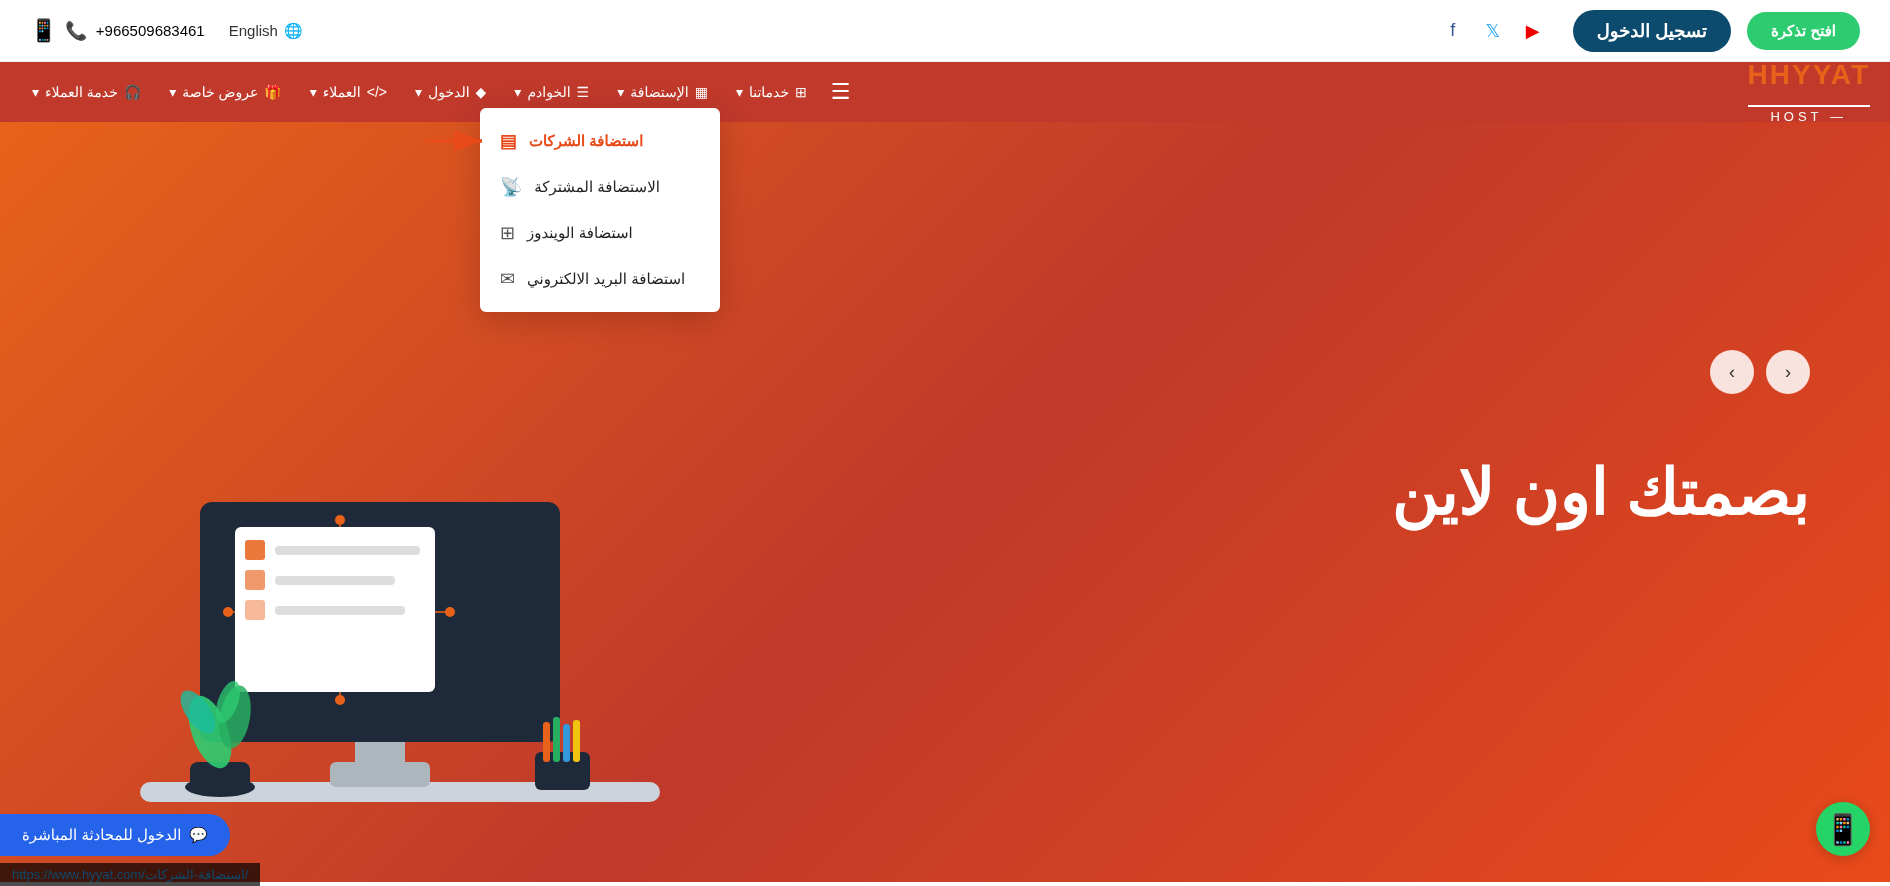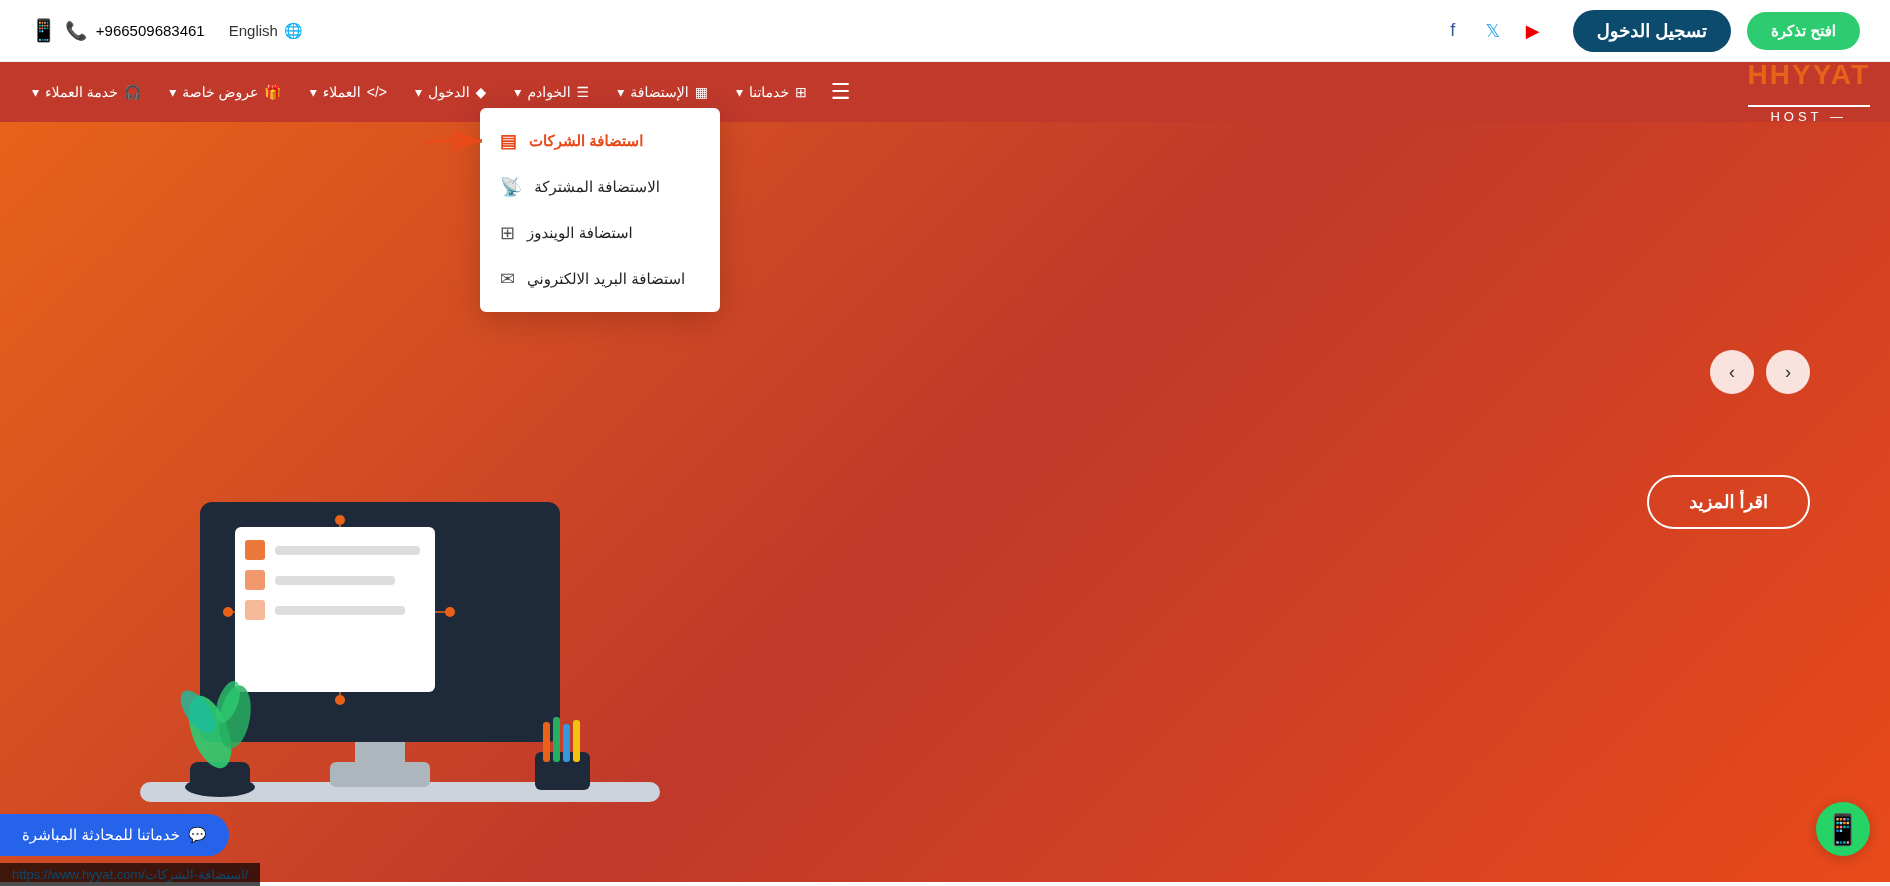--- a/index.html
+++ b/index.html
@@ -431,21 +431,21 @@
 </nav>
 
 <section class="hero">
 
   <div class="slider-arrows">
     <button class="slider-arrow">‹</button>
     <button class="slider-arrow">›</button>
   </div>
 
   <div class="hero-content">
-    <button class="hero-cta">اقرأ المزيد</button>
+    <h1 class="hero-title">بصمتك اون لاين</h1>
   </div>
 
   <div style="position:absolute; left:80px; bottom:0; width:600px; height:460px;">
     <svg viewBox="0 0 600 460" xmlns="http://www.w3.org/2000/svg" width="600" height="460">
 
       <rect x="60" y="360" width="520" height="20" rx="10" fill="#cdd3da"></rect>
 
       <rect x="250" y="340" width="100" height="25" rx="6" fill="#adb5bd"></rect>
 
       <rect x="275" y="280" width="50" height="65" rx="4" fill="#adb5bd"></rect>
@@ -489,18 +489,18 @@
   </div>
 
 </section>
 
 <div class="whatsapp-float">
   <span>📱</span>
 </div>
 
 <div class="live-chat-btn">
   <span>💬</span>
-  <span>خدماتنا للمحادثة المباشرة</span>
+  <span>الدخول للمحادثة المباشرة</span>
 </div>
 
 <div class="status-bar">
   <span>https://www.hyyat.com/استضافة-الشركات/</span>
 </div>
 
 </body></html>

